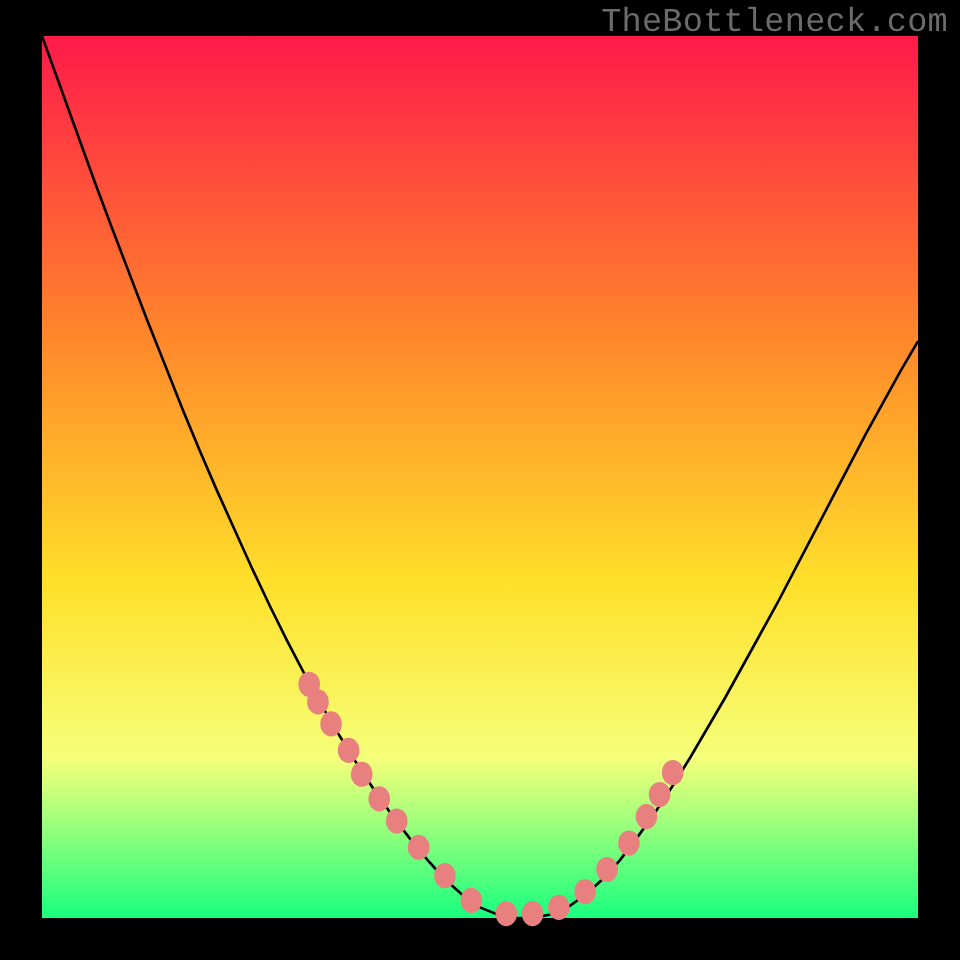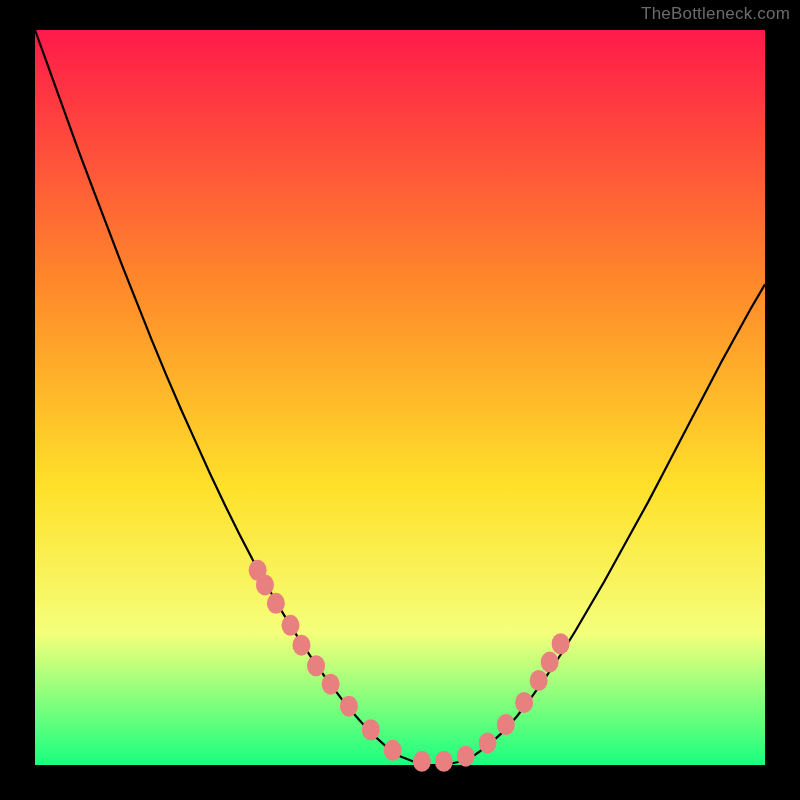--- a/index.html
+++ b/index.html
@@ -7,22 +7,22 @@
   .stage {
     position: relative;
     width: 800px;
     height: 800px;
     background: #000;
   }
   .watermark {
     position: absolute;
     top: 4px;
     right: 10px;
-    font-family: Liberation Sans, sans-serif;
-    font-size: 17px;
+    font-family: Liberation Mono, monospace;
+    font-size: 28px;
     color: #6b6b6b;
     z-index: 5;
     letter-spacing: 0.2px;
     text-align: center;
   }
   svg.plot {
     position: absolute;
     top: 0; left: 0;
     width: 800px; height: 800px;
     display: block;

